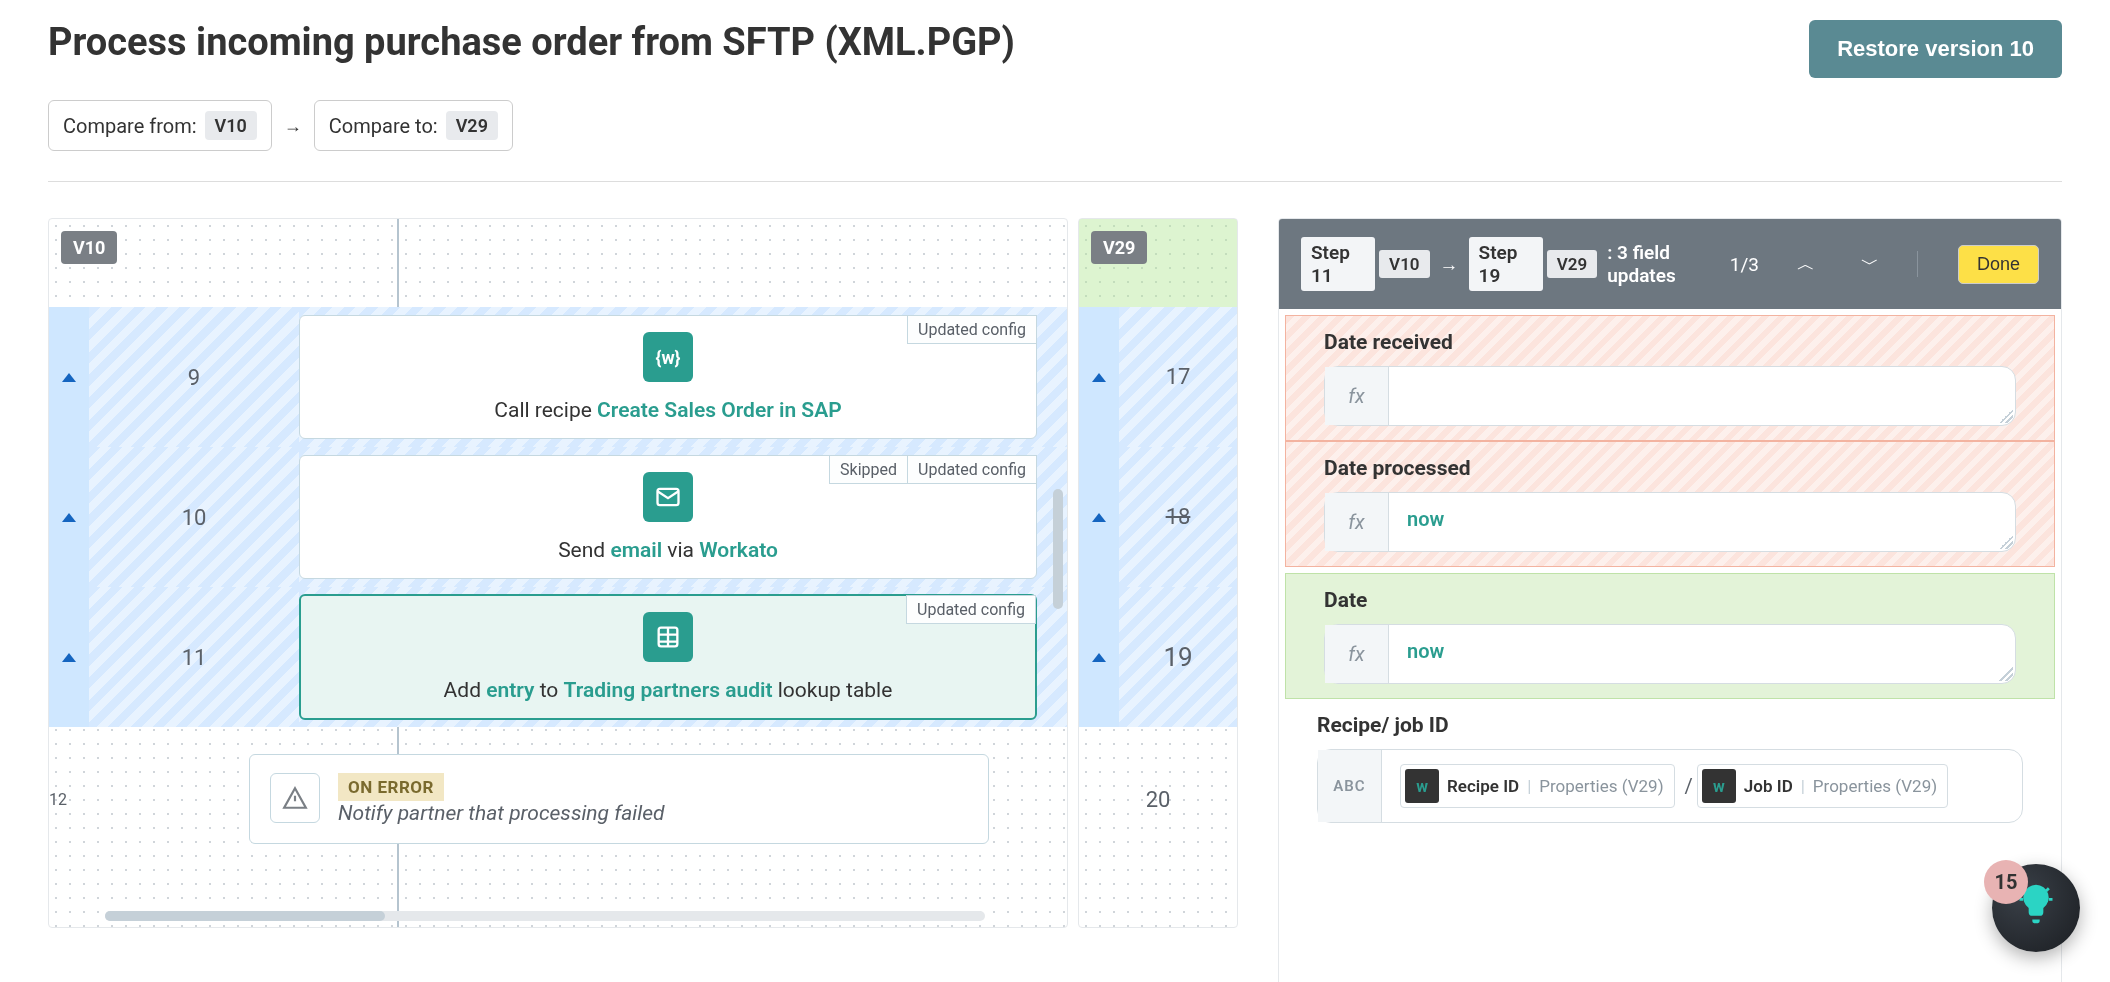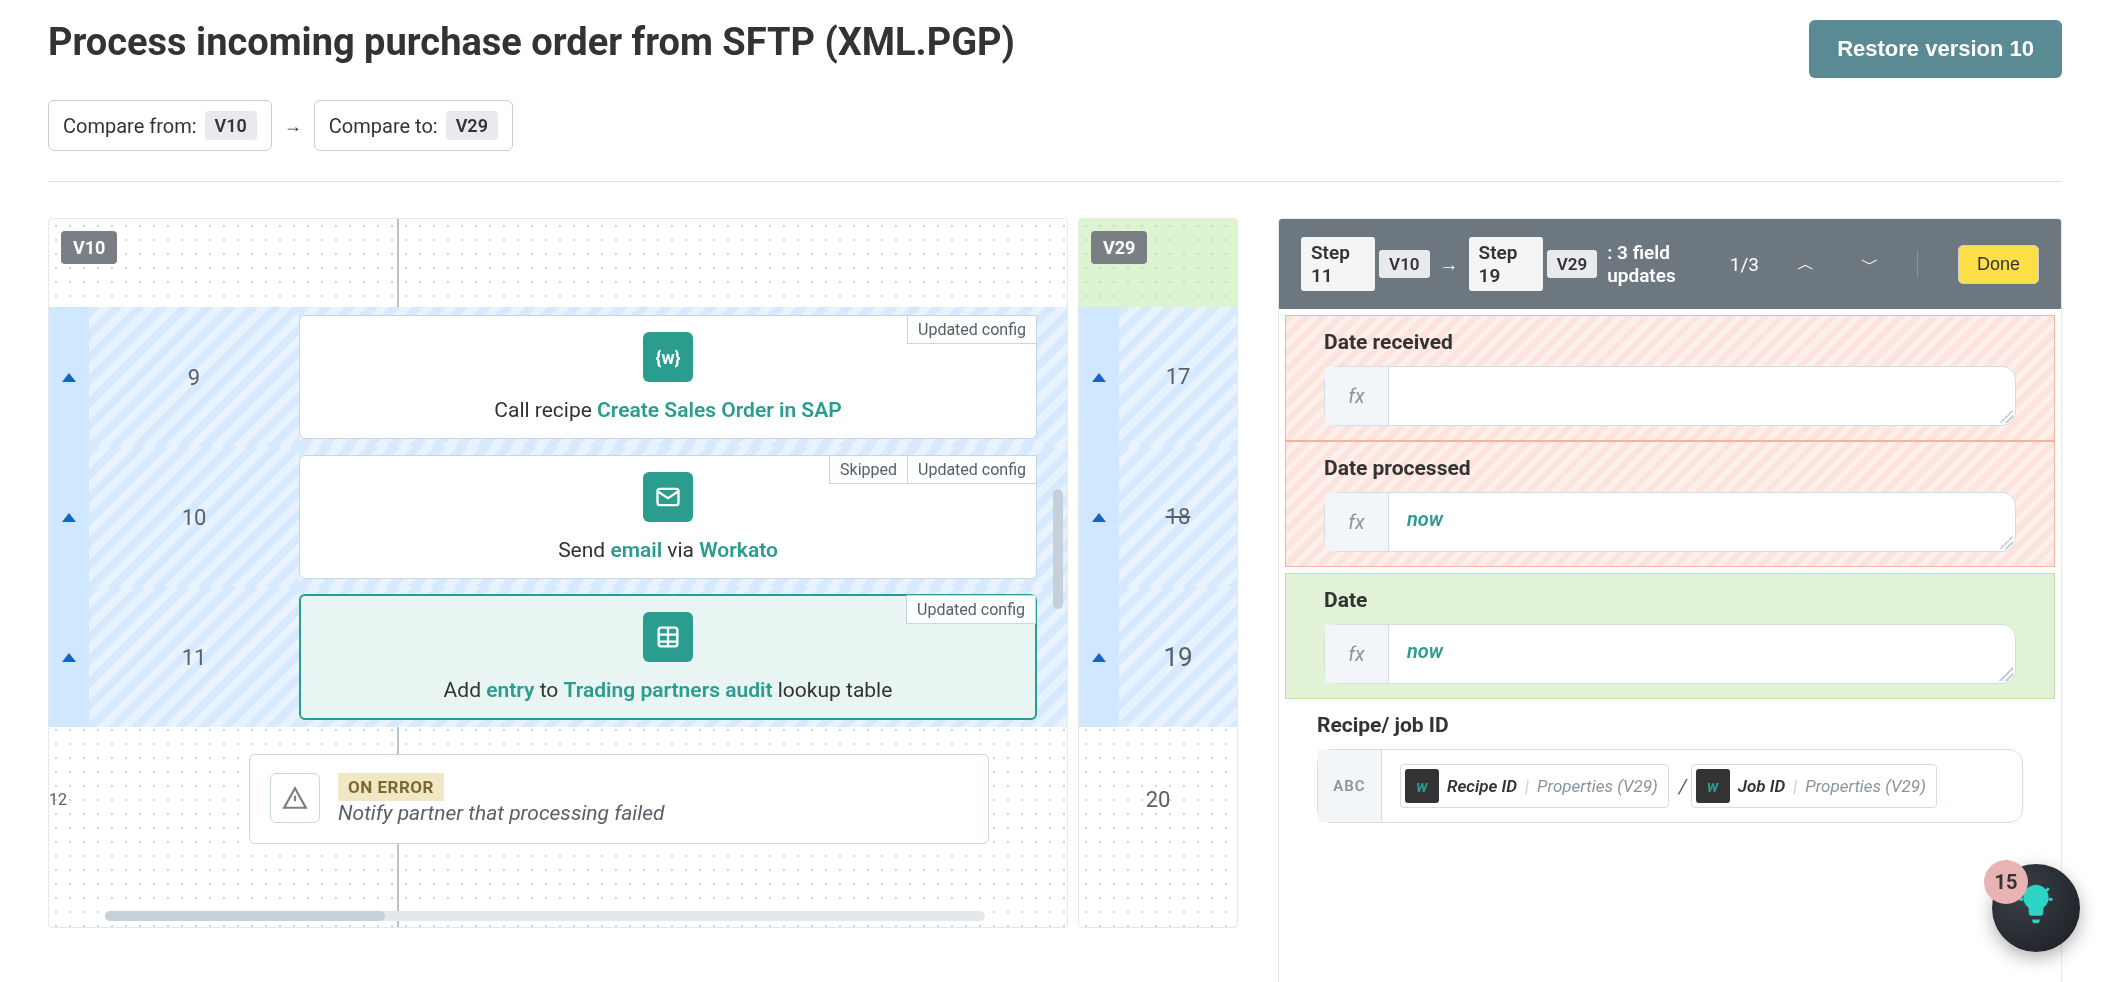--- a/index.html
+++ b/index.html
@@ -55,21 +55,21 @@
 .rp-nav-btn { background: transparent; border: none; color: #fff; font-size: 18px; cursor: pointer; padding: 4px 8px; }
 .rp-done { background: #fde047; color: #333; border: 1px solid #ccc; padding: 8px 18px; border-radius: 5px; font-size: 18px; cursor: pointer; margin-left: 10px; }
 .rp-sep { width: 1px; height: 26px; background: #8a949d; }
 .field-block { padding: 14px 38px; }
 .field-block.removed { background-image: repeating-linear-gradient(135deg, #fce4dd 0, #fce4dd 6px, #fdf0ec 6px, #fdf0ec 12px); border: 1px solid #f3b3a0; margin: 6px 6px 0 6px; }
 .field-block.removed + .field-block.removed { margin-top: 0; }
 .field-block.added { background: #e3f3d8; border: 1px solid #bfe2a8; margin: 6px 6px 0 6px; }
 .field-label { font-size: 21px; font-weight: 700; color: #333; margin-bottom: 12px; }
 .field-input { display: flex; background: #fff; border: 1px solid #d5dde2; border-radius: 14px; min-height: 60px; }
 .fx-cell { width: 64px; display: flex; align-items: center; justify-content: center; border-right: 1px solid #d5dde2; background: #f3f6f8; color: #8a949d; font-style: italic; font-size: 20px; }
-.field-val { flex: 1; padding: 14px 18px; font-size: 20px; color: #2a9d8f; font-weight: 600; position: relative; font-style: italic; }
+.field-val { flex: 1; padding: 14px 18px; font-size: 20px; color: #2a9d8f; font-weight: 600; position: relative; }
 .field-val .resize { position: absolute; bottom: 2px; right: 2px; width: 14px; height: 14px; background: linear-gradient(135deg, transparent 50%, #c5d0d8 50%, #c5d0d8 60%, transparent 60%, transparent 70%, #c5d0d8 70%, #c5d0d8 80%, transparent 80%); }
 .abc-cell { width: 64px; display: flex; align-items: center; justify-content: center; border-right: 1px solid #d5dde2; background: #f3f6f8; color: #8a949d; font-size: 15px; font-weight: 600; letter-spacing: 1px; }
 .pill { display: inline-flex; align-items: center; gap: 8px; border: 1px solid #d5dde2; border-radius: 4px; padding: 4px 10px 4px 4px; background: #fff; font-size: 17px; margin-right: 6px; }
 .pill-ic { width: 34px; height: 34px; background: #333; border-radius: 3px; display: flex; align-items: center; justify-content: center; color: #2a9d8f; font-weight: 700; font-size: 16px; }
 .pill-main { font-weight: 600; }
 .pill-sep { color: #c5d0d8; }
 .pill-sub { color: #8a949d; }
 .slash { color: #5a6068; font-size: 20px; margin: 0 4px; }
 .fab { position: fixed; bottom: 30px; right: 30px; width: 88px; height: 88px; border-radius: 50%; background: radial-gradient(circle at 35% 35%, #3a4048, #1a1d21); display: flex; align-items: center; justify-content: center; cursor: pointer; box-shadow: 0 6px 18px rgba(0,0,0,0.3); }
 .fab-badge { position: absolute; top: -4px; left: -8px; background: #e8b3b3; color: #333; font-weight: 700; border-radius: 50%; width: 44px; height: 44px; display: flex; align-items: center; justify-content: center; font-size: 20px; }

